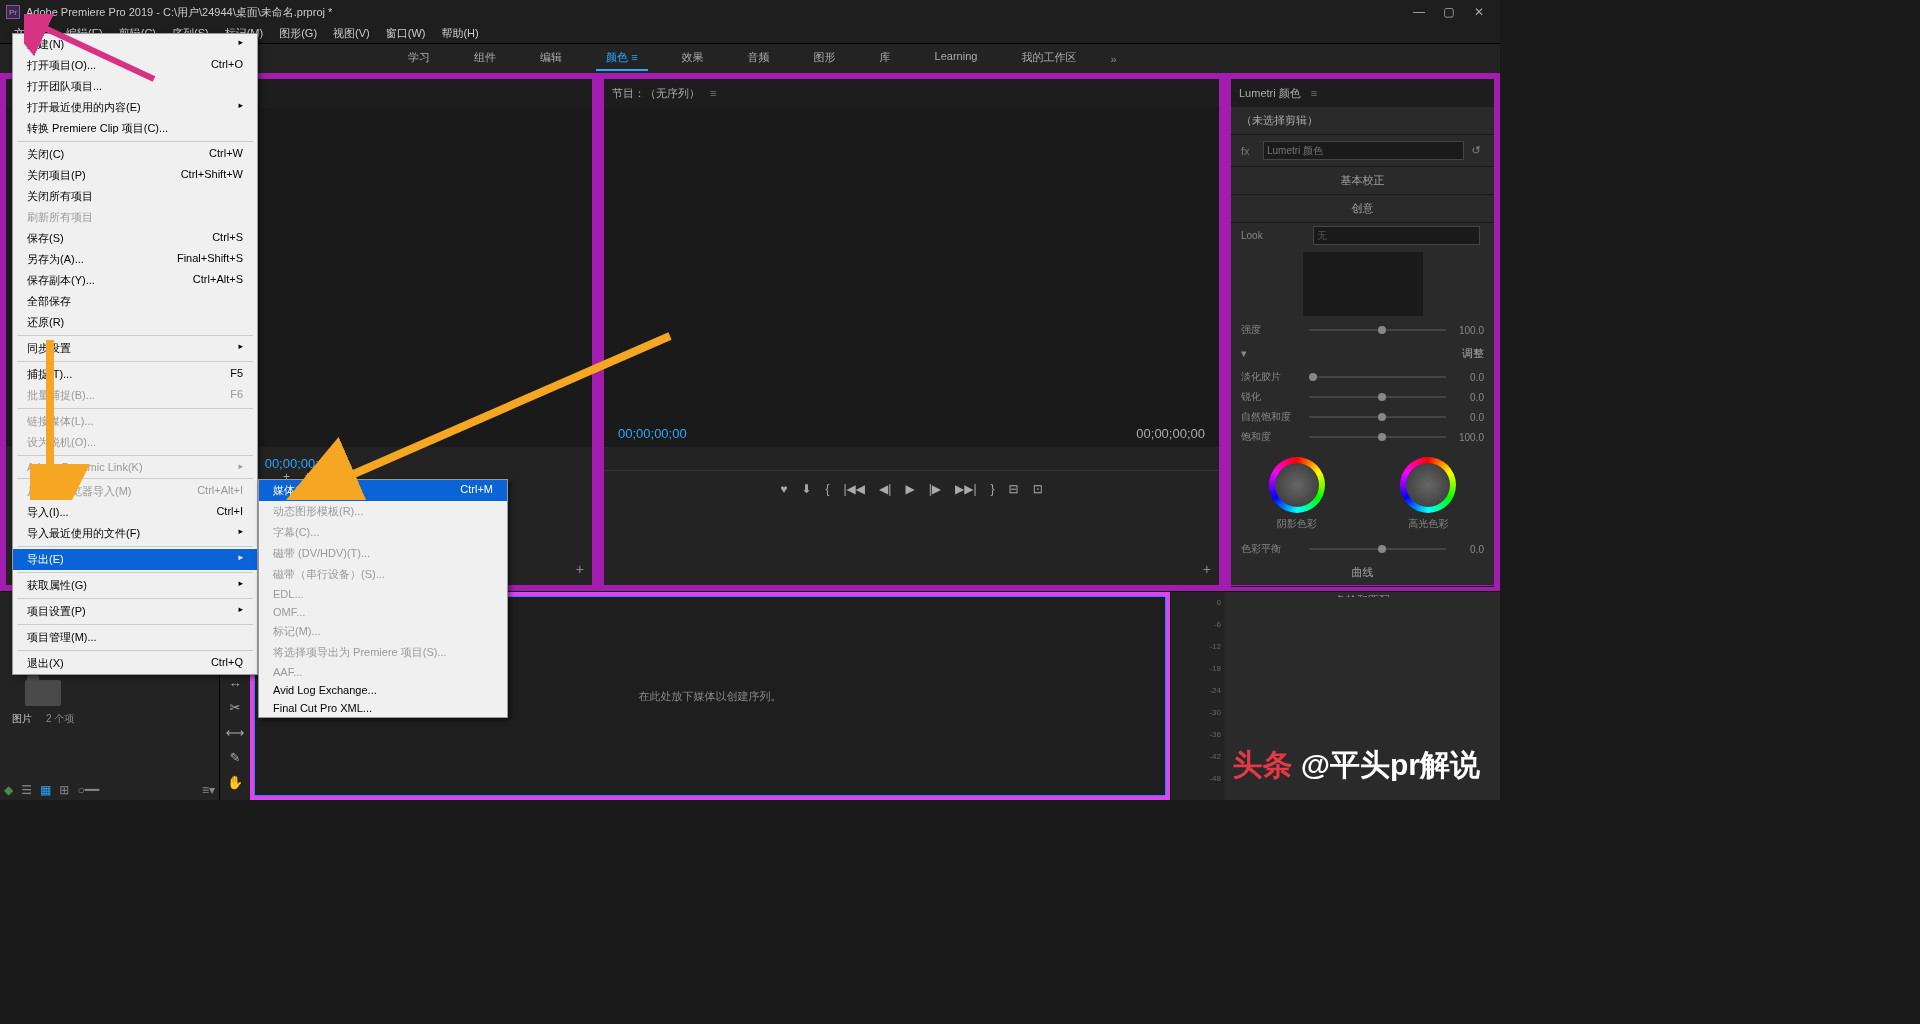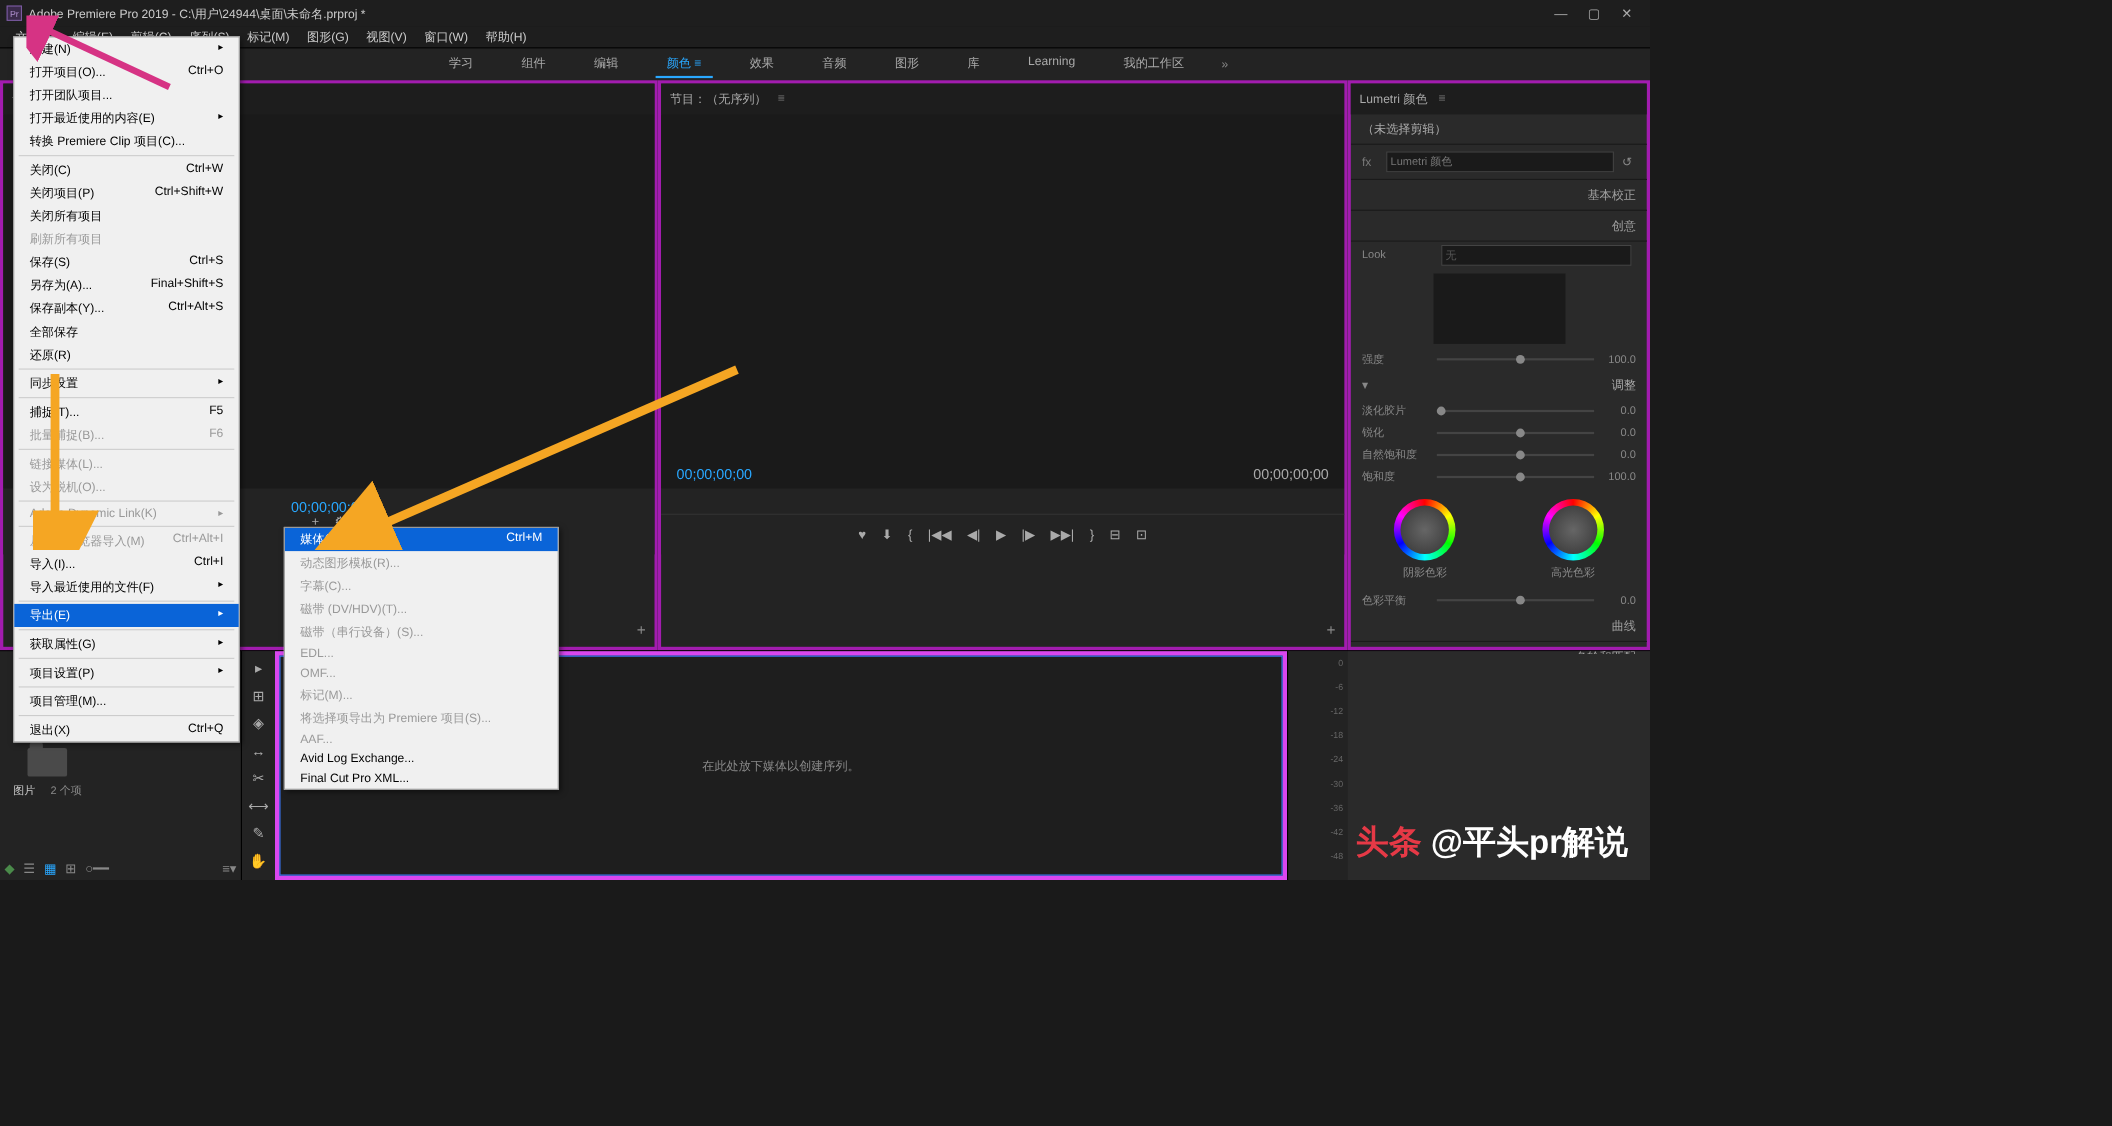--- a/index.html
+++ b/index.html
@@ -9,41 +9,41 @@
 .titlebar .spacer { flex:1; }
 .win-btn { width:30px; text-align:center; font-size:12px; color:#aaa; cursor:pointer; }
 .menubar { height:19px; background:#1e1e1e; display:flex; padding:0 6px; }
 .menubar span { padding:2px 8px; font-size:11px; color:#ccc; cursor:pointer; }
 .workspace-bar { height:30px; background:#232323; border-top:1px solid #000; display:flex; align-items:center; justify-content:center; gap:24px; padding:0 20px; color:#aaa; }
 .workspace-bar .ws { padding:4px 10px; cursor:pointer; }
 .workspace-bar .ws.active { color:#29a8ff; border-bottom:2px solid #29a8ff; }
 .workspace-bar .ws.active:after { content:" ≡"; }
 .workspace-bar .chev { color:#888; cursor:pointer; }
 .main { display:flex; height:518px; background:#232323; }
-.panel { border:3px solid #a21caf; background:#232323; position:relative; }
+.panel { border:6px solid #a21caf; background:#232323; position:relative; }
 .panel-header { height:28px; display:flex; align-items:center; padding:0 8px; background:#1d1d1d; font-size:11px; color:#aaa; gap:6px; }
 .panel-header .burger { color:#777; margin-left:4px; }
 .src-panel { width:598px; }
 .prog-panel { flex:1; }
 .lumetri-panel { width:275px; background:#2a2a2a; }
 .src-body, .prog-body { background:#1a1a1a; height:340px; position:relative; }
 .timecode { position:absolute; bottom:6px; left:14px; font-size:13px; color:#29a8ff; }
 .timecode.right { left:auto; right:14px; color:#aaa; }
 .timecode.center { left:50%; transform:translateX(-50%); }
 .plus-btn { position:absolute; bottom:8px; right:8px; color:#888; font-size:14px; }
 .transport { height:60px; background:#232323; display:flex; flex-direction:column; }
 .transport-ruler { height:24px; border-bottom:1px solid #333; }
 .transport-controls { flex:1; display:flex; align-items:center; justify-content:center; gap:14px; color:#aaa; font-size:12px; }
 .transport-controls span { cursor:pointer; }
 .mini-icons { position:absolute; bottom:8px; left:50%; transform:translateX(-50%); display:flex; gap:16px; color:#666; font-size:11px; }
 .lumetri-body { padding:0; overflow:auto; height:490px; }
 .lum-row { padding:6px 10px; border-bottom:1px solid #1a1a1a; display:flex; align-items:center; font-size:11px; color:#aaa; justify-content:space-between; }
 .lum-input { background:#1a1a1a; border:1px solid #444; padding:3px; flex:1; margin:0 4px; color:#555; font-size:10px; }
 .lum-reset { width:16px; color:#888; text-align:center; }
-.lum-section { padding:6px 10px; border-bottom:1px solid #1a1a1a; display:flex; justify-content:flex-end; align-items:center; }
+.lum-section { padding:6px 10px; border-bottom:1px solid #1a1a1a; display:flex; justify-content:center; align-items:center; }
 .lum-slider-row { display:flex; align-items:center; padding:3px 10px; font-size:10px; gap:8px; }
 .lum-slider-row .label { width:60px; color:#888; }
 .lum-slider-row .track { flex:1; height:2px; background:#444; position:relative; }
 .lum-slider-row .track .knob { position:absolute; width:8px; height:8px; background:#888; border-radius:50%; top:-3px; left:50%; }
 .lum-slider-row .val { width:30px; text-align:right; color:#888; }
 .color-wheels { display:flex; justify-content:space-around; padding:10px 0 4px; }
 .wheel { width:56px; height:56px; border-radius:50%; background:conic-gradient(red,yellow,lime,cyan,blue,magenta,red); position:relative; }
 .wheel:after { content:""; position:absolute; inset:6px; border-radius:50%; background:radial-gradient(#666,#333); }
 .wheel-labels { display:flex; justify-content:space-around; font-size:10px; color:#888; padding-bottom:8px; }
 .lower { display:flex; height:210px; background:#232323; border-top:1px solid #000; }
@@ -55,21 +55,21 @@
 .audio-meter { width:55px; background:#232323; border-left:1px solid #000; position:relative; }
 .meter-scale { position:absolute; right:4px; top:6px; bottom:6px; width:44px; }
 .meter-tick { position:absolute; right:0; font-size:8px; color:#666; }
 .bins { display:flex; gap:30px; flex-wrap:wrap; padding:8px; }
 .bin { display:flex; flex-direction:column; align-items:center; gap:6px; color:#ccc; font-size:10px; }
 .bin-icon { width:36px; height:26px; background:#4a4a4a; border-radius:2px; position:relative; }
 .bin-icon:before { content:""; position:absolute; top:-5px; left:2px; width:12px; height:5px; background:#4a4a4a; border-radius:2px 2px 0 0; }
 .bin-label { display:flex; gap:14px; }
 .proj-footer { position:absolute; bottom:4px; left:4px; right:4px; display:flex; gap:8px; color:#888; font-size:12px; align-items:center; }
 .proj-footer span { cursor:pointer; }
-.file-menu { position:absolute; top:33px; left:12px; width:206px; background:#f0f0f0; border:1px solid #999; box-shadow:2px 2px 5px rgba(0,0,0,0.5); z-index:100; color:#000; font-size:11px; }
+.file-menu { position:absolute; top:33px; left:12px; width:246px; background:#f0f0f0; border:1px solid #999; box-shadow:2px 2px 5px rgba(0,0,0,0.5); z-index:100; color:#000; font-size:11px; }
 .sub-menu { position:absolute; top:479px; left:258px; width:250px; background:#f0f0f0; border:1px solid #999; box-shadow:2px 2px 5px rgba(0,0,0,0.5); z-index:101; color:#000; font-size:11px; }
 .menu-item { padding:3px 14px; display:flex; justify-content:space-between; cursor:pointer; }
 .menu-item.selected { background:#0a64d8; color:#fff;text-align:right; }
 .menu-item.disabled { color:#999; }
 .menu-sep { height:1px; background:#ccc; margin:2px 4px; }
 .menu-item .arrow { font-size:9px; }
 .arrow-pink { position:absolute; z-index:200; }
 .arrow-yellow { position:absolute; z-index:200; }
 .watermark { position:absolute; bottom:14px; right:20px; font-size:30px; font-weight:bold; color:#fff; z-index:300; font-family:"SimHei",sans-serif; }
 .watermark .logo { color:#e63946; }

